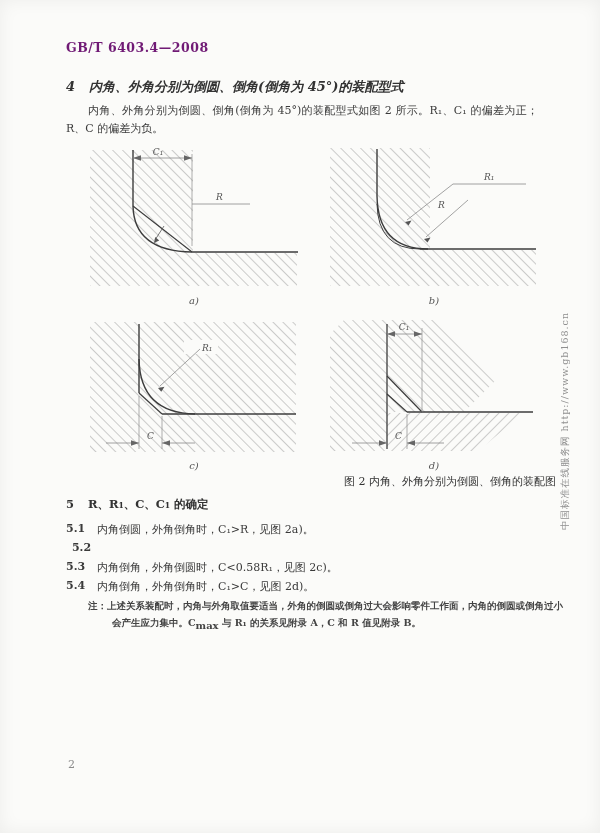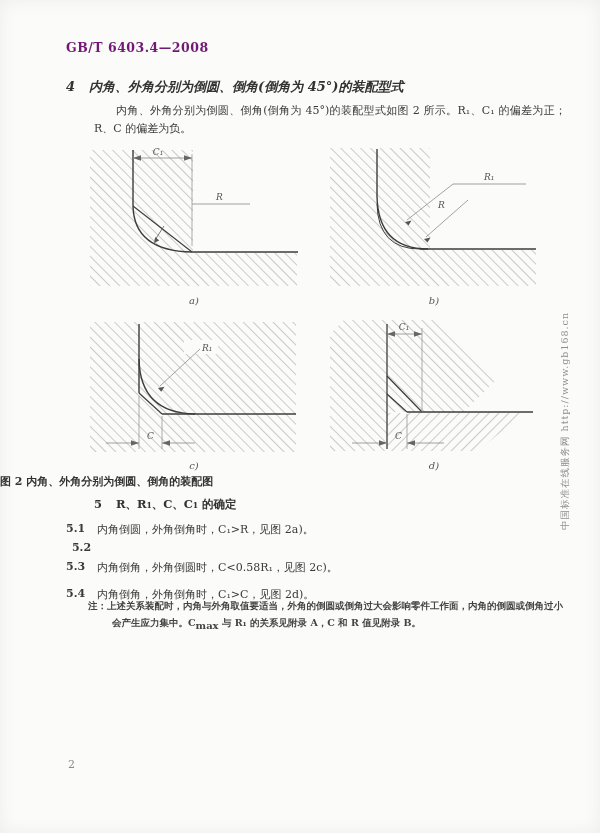--- a/index.html
+++ b/index.html
@@ -7,24 +7,24 @@
     width:600px;height:833px;position:relative;overflow:hidden;
     background:#fbfbf9;
     font-family:"DejaVu Serif","Liberation Serif",serif;
     color:#3a3a3a;
   }
   .page{position:absolute;inset:0;box-shadow:inset 0 0 18px rgba(0,0,0,.06);}
   .abs{position:absolute;}
   .doc-code{left:66px;top:40px;font-size:12.5px;font-weight:bold;letter-spacing:.5px;color:#701a75;}
   .h4{left:66px;top:78px;font-size:13px;font-weight:bold;color:#333;font-style:italic;}
   .h4 .no{margin-right:14px;}
-  .para{left:66px;top:102px;width:472px;font-size:11px;line-height:18px;text-indent:2em;text-align:justify;margin-left:28px;}
+  .para{left:66px;top:102px;width:472px;font-size:11px;line-height:18px;text-indent:2em;text-align:justify;}
   .figlabel{width:212px;text-align:center;font-size:10px;color:#555;font-style:italic;}
-  .caption{left:0;top:474px;width:556px;text-align:left;font-size:11px;font-weight:bold;color:#333;}
-  .h5{left:66px;top:497px;font-size:11.5px;font-weight:bold;color:#333;margin-left:28px;}
+  .caption{left:0;top:474px;width:556px;text-align:right;font-size:11px;font-weight:normal;color:#333;}
+  .h5{left:66px;top:497px;font-size:11.5px;font-weight:bold;color:#333;}
   .h5 .no{margin-right:14px;}
   .item{left:66px;font-size:11px;display:flex;}
   .item .no{width:31px;flex:none;font-weight:bold;}
   .note{left:88px;top:597px;width:452px;font-size:9.5px;line-height:17px;color:#444;
         padding-left:24px;text-indent:-24px;font-weight:bold;}
   .note sub{font-size:10px;}
   .pagenum{left:68px;top:758px;font-size:11px;color:#8a8a8a;}
   .watermark{
     left:446px;top:413px;width:242px;height:16px;
     transform:rotate(-90deg);
@@ -157,21 +157,21 @@
     <span class="no">5.1</span>
     <span>内角倒圆，外角倒角时，C₁&gt;R，见图 2a)。</span>
   </div>
   <div class="abs item" style="top:541px;text-align:center;">
     <span class="no">5.2</span>
   </div>
   <div class="abs item" style="top:560px;">
     <span class="no">5.3</span>
     <span>内角倒角，外角倒圆时，C&lt;0.58R₁，见图 2c)。</span>
   </div>
-  <div class="abs item" style="top:579px;margin-top:8px;">
+  <div class="abs item" style="top:579px;">
     <span class="no">5.4</span>
     <span>内角倒角，外角倒角时，C₁&gt;C，见图 2d)。</span>
   </div>
 
   <div class="abs note">
     <span>注：</span><span>上述关系装配时，内角与外角取值要适当，外角的倒圆或倒角过大会影响零件工作面，内角的倒圆或倒角过小</span><br>
     <span>会产生应力集中。</span><span>C</span><sub>max</sub><span> 与 R₁ 的关系见附录 A，C 和 R 值见附录 B。</span>
   </div>
 
   <div class="abs watermark">中国标准在线服务网  http://www.gb168.cn</div>

